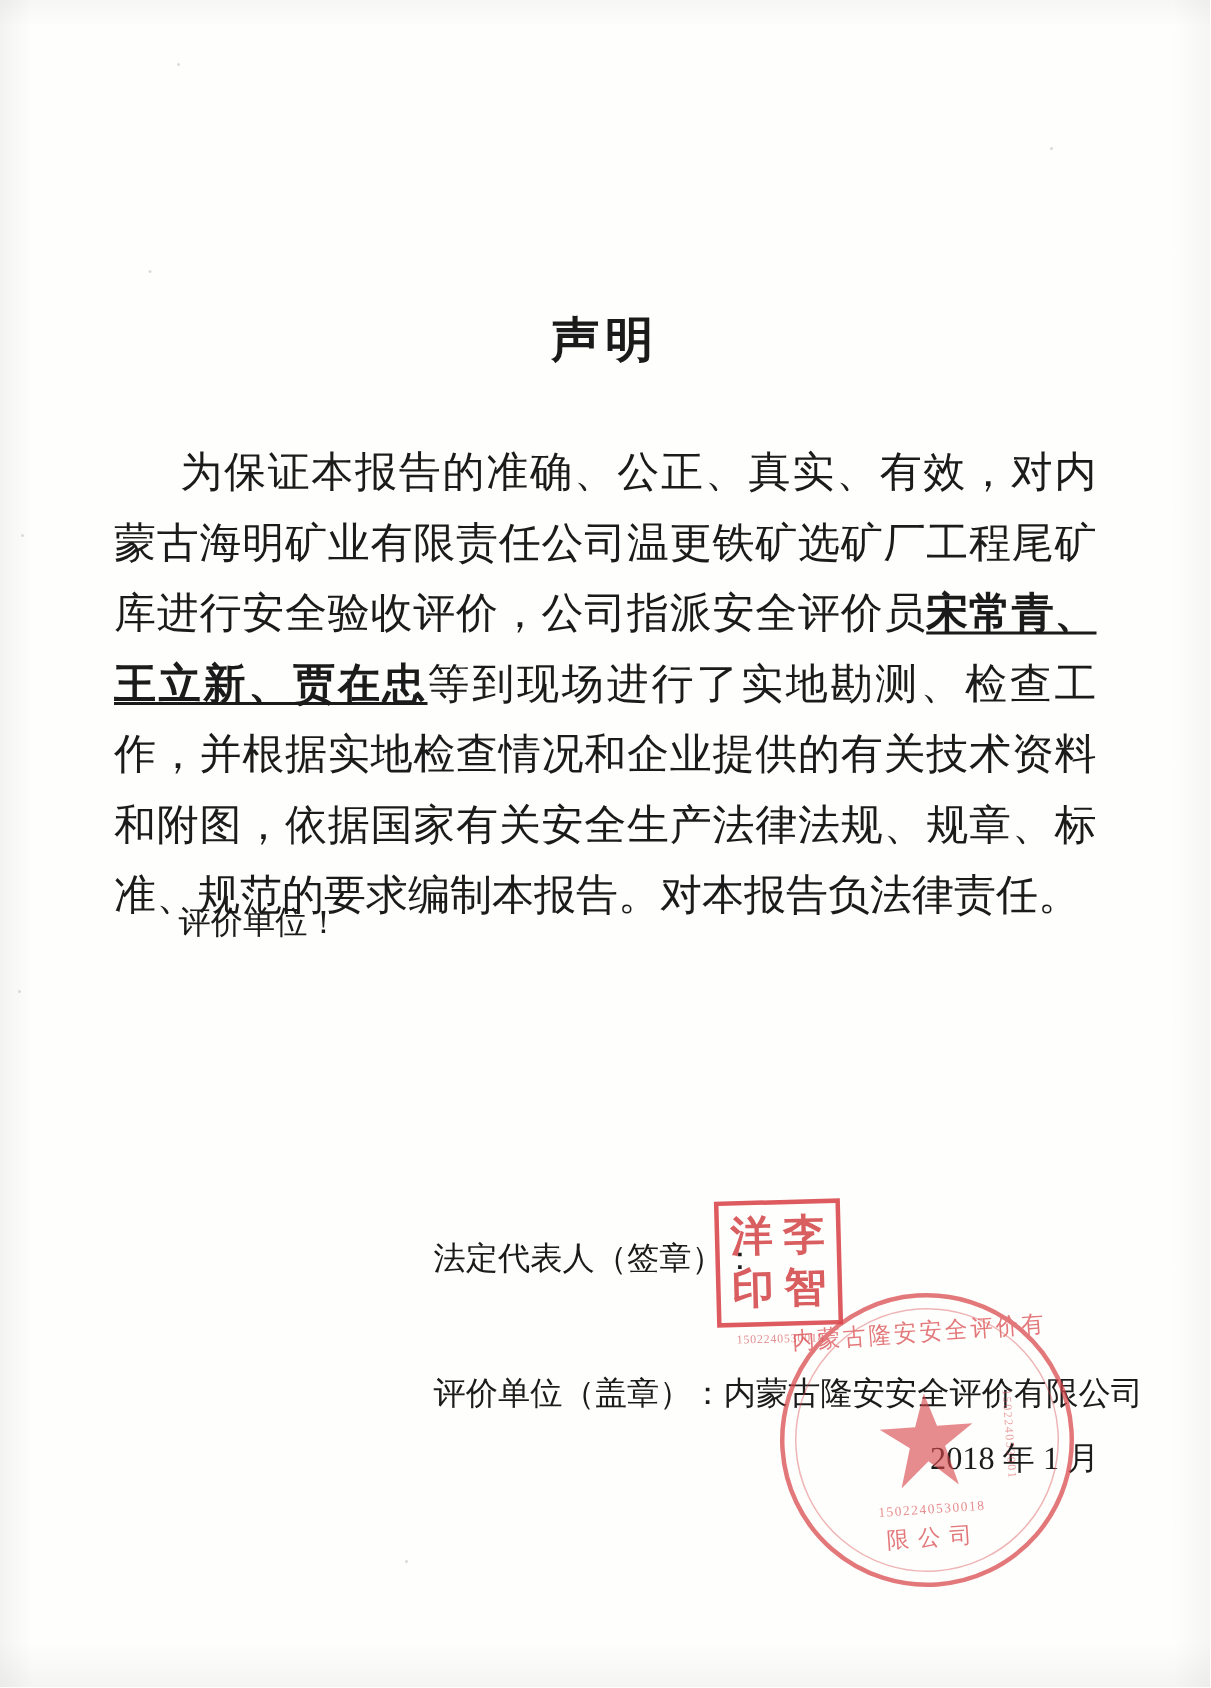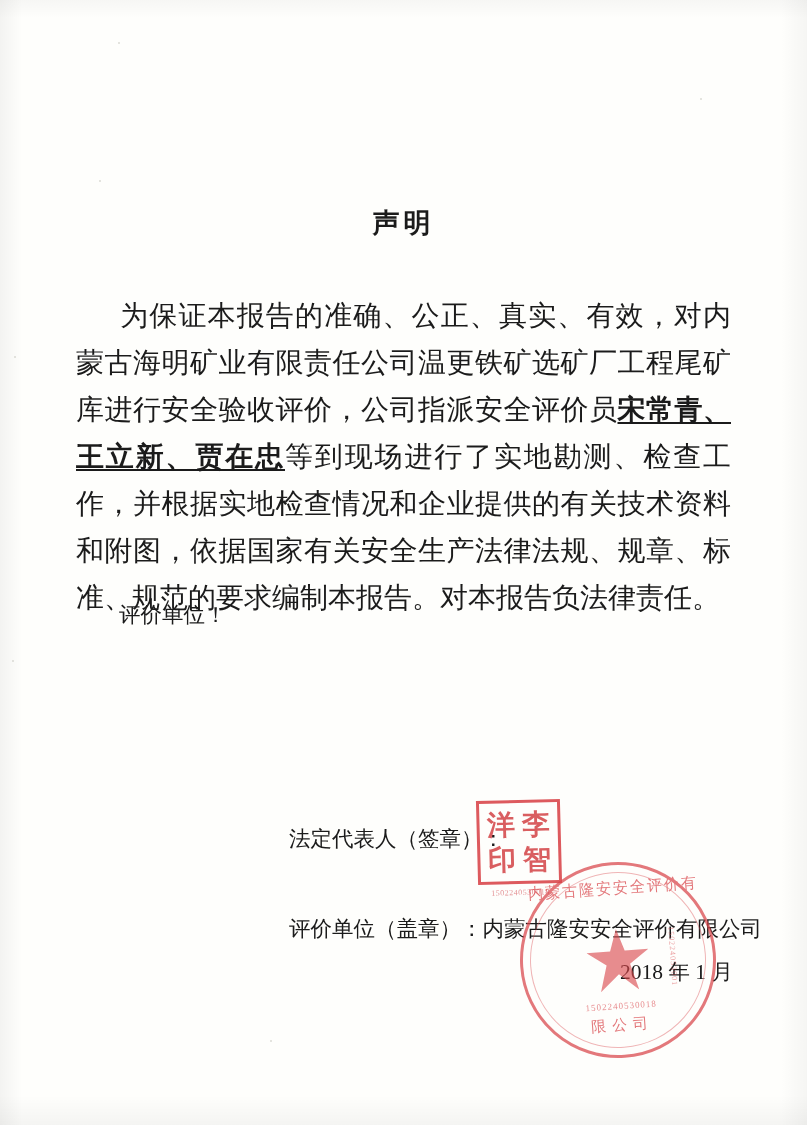--- a/index.html
+++ b/index.html
@@ -35,21 +35,21 @@
     border-radius: 50%;
     opacity: .75;
   }
 
   .doc-title {
     position: absolute;
     top: 205px;
     left: 0;
     width: 807px;
     text-align: center;
-    font-size: 27px;
+    font-size: 32px;
     letter-spacing: 4px;
     font-weight: 700;
     font-family: "Liberation Serif", "DejaVu Serif", serif;
   }
 
   .body-block {
     position: absolute;
     top: 292px;
     left: 76px;
     width: 655px;

